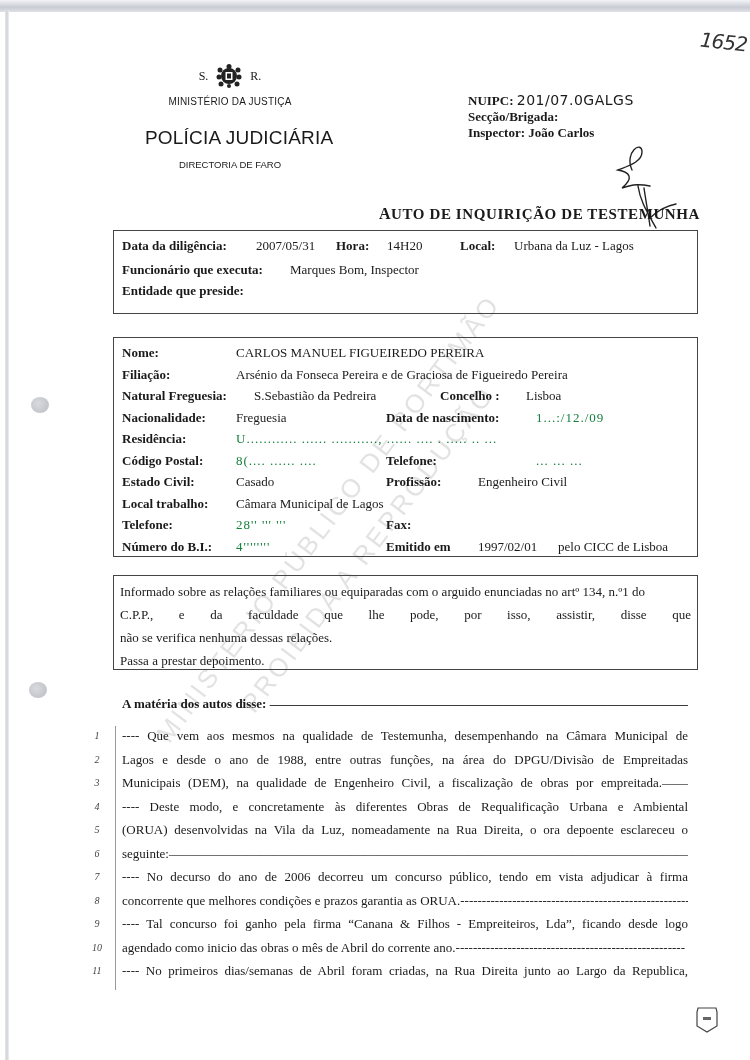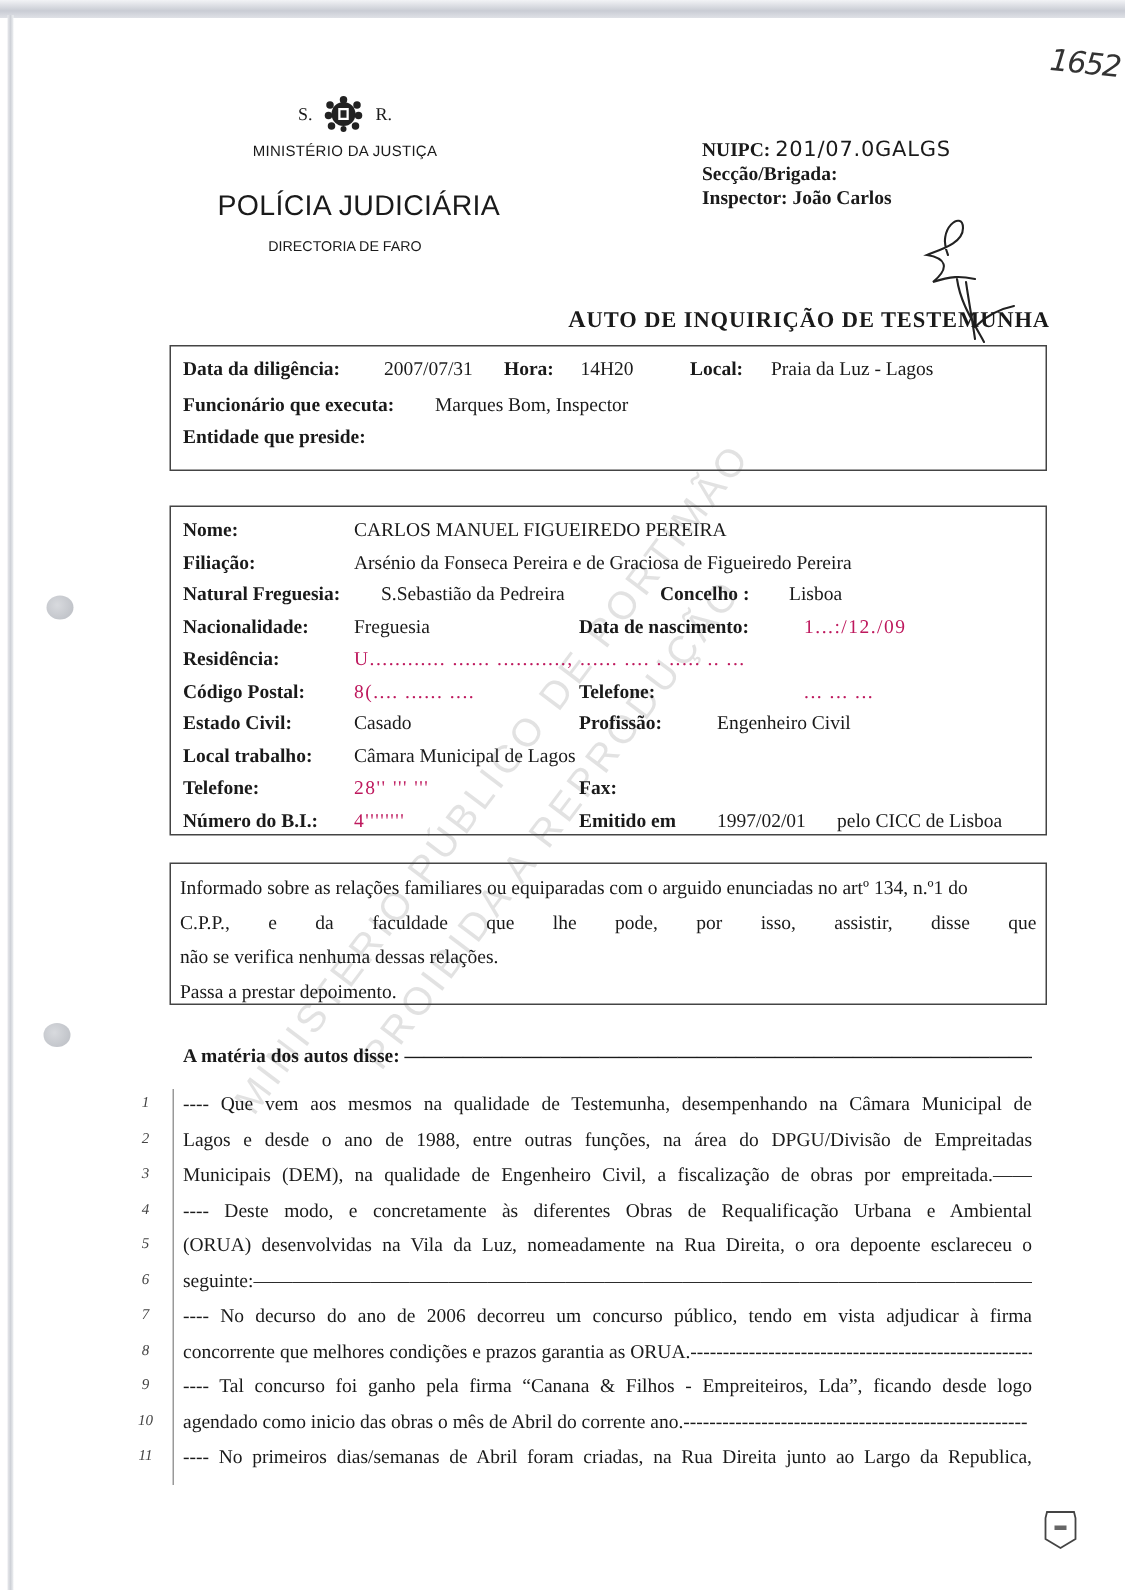--- a/index.html
+++ b/index.html
@@ -46,21 +46,21 @@
   .box {
     position: absolute; border: 1.3px solid #444; box-sizing: border-box;
     font-size: 13px;
   }
   .box1 { left: 113px; top: 230px; width: 585px; height: 84px; padding: 4px 8px; }
   .box2 { left: 113px; top: 337px; width: 585px; height: 220px; padding: 4px 8px; }
   .box3 { left: 113px; top: 575px; width: 585px; height: 95px; padding: 4px 6px; line-height: 23px; }
   .row { position: relative; height: 21.5px; line-height: 21.5px; white-space: nowrap; }
   .row > span { position: absolute; top: 0; }
   .lbl { font-weight: bold; }
-  .redact { display: inline-block; color: #be185d; letter-spacing: 1px; }
+  .redact { display: inline-block; color: #15803d; letter-spacing: 1px; }
   .just { text-align: justify; text-align-last: justify; }
   .materia { position: absolute; left: 122px; top: 696px; width: 566px; font-size: 13px; white-space: nowrap; overflow: hidden; }
   .body-lines { position: absolute; left: 90px; top: 724px; width: 600px; font-size: 13px; }
   .vbar { position: absolute; left: 115px; top: 726px; width: 1px; height: 264px; background: #999; }
   .bline { position: relative; height: 23.5px; line-height: 23.5px; }
   .lnum { position: absolute; left: 0; width: 14px; text-align: center; font-style: italic; font-size: 10px; color: #444; }
   .ltext { position: absolute; left: 32px; width: 566px; white-space: nowrap; overflow: hidden; }
   .ltext.just { white-space: normal; height: 23.5px; }
   .watermark {
     position: absolute; pointer-events: none; color: rgba(150,150,150,0.28);
@@ -128,25 +128,25 @@
   <path d="M22 30 C 14 12, 32 0, 32 12 C 32 22, 18 26, 8 30 C 20 32, 24 38, 12 48 C 24 44, 30 44, 40 46 M28 46 C 30 60, 36 70, 46 88 M34 48 C 36 62, 38 72, 40 86 M40 78 C 48 70, 56 66, 66 64" fill="none" stroke="#222" stroke-width="1.4" stroke-linecap="round"></path>
 </svg>
 
 <div class="doc-title">
   <span class="big">A</span><span>UTO DE INQUIRIÇÃO DE TESTEMUNHA</span>
 </div>
 
 <div class="box box1">
   <div class="row">
     <span class="lbl" style="left:0">Data da diligência:</span>
-    <span style="left:134px">2007/07/31</span>
+    <span style="left:134px">2007/05/31</span>
     <span class="lbl" style="left:214px">Hora:</span>
     <span style="left:265px">14H20</span>
     <span class="lbl" style="left:338px">Local:</span>
-    <span style="left:392px">Praia da Luz - Lagos</span>
+    <span style="left:392px">Urbana da Luz - Lagos</span>
   </div>
   <div class="row" style="margin-top:2px">
     <span class="lbl" style="left:0">Funcionário que executa:</span>
     <span style="left:168px">Marques Bom, Inspector</span>
   </div>
   <div class="row">
     <span class="lbl" style="left:0">Entidade que preside:</span>
     <span style="left:170px"></span>
   </div>
 </div>

